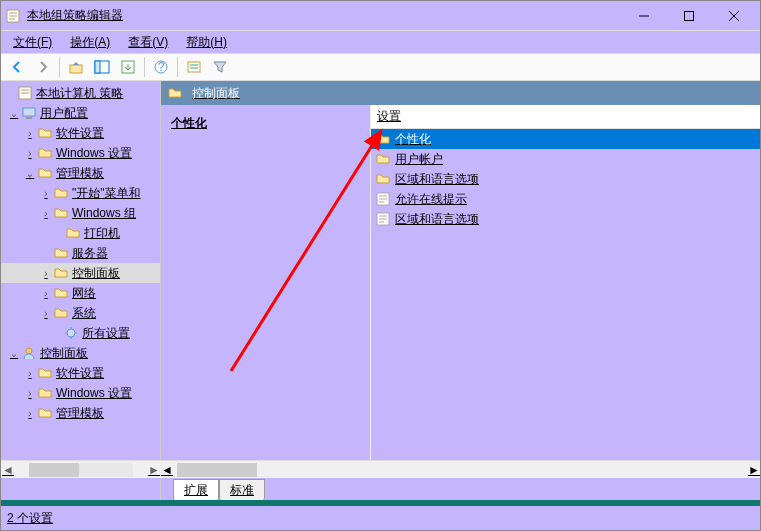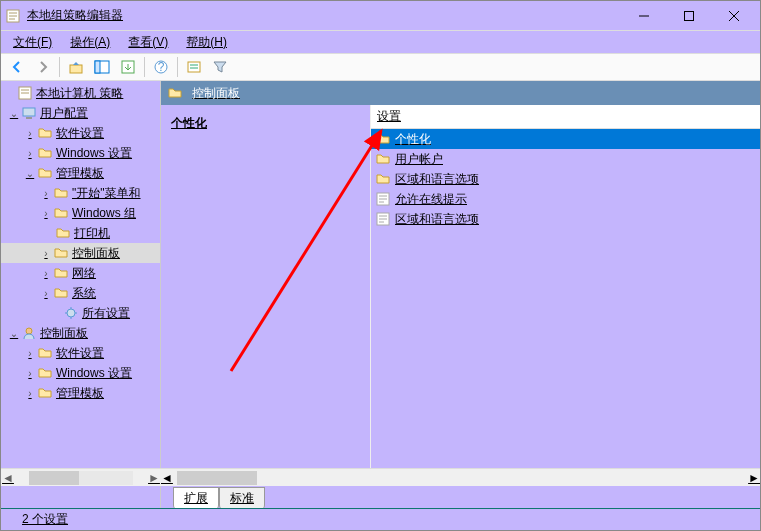--- a/index.html
+++ b/index.html
@@ -30,21 +30,21 @@
   .colhead { height: 24px; display: flex; align-items: center; padding: 0 6px; border-bottom: 1px solid #ddd; background: #fff; }
   .list { flex: 1; overflow: auto; }
   .litem { height: 20px; display: flex; align-items: center; padding: 0 4px; gap: 4px; }
   .litem.selected { background: #0078d7; color: #fff; }
   .liticon { width: 16px; height: 16px; display: flex; align-items: center; justify-content: center; }
   .dscroll { height: 18px; display: flex; align-items: center; background: #f0f0f0; border-top: 1px solid #ddd; }
   .dscroll .thumb { width: 80px; height: 14px; background: #cdcdcd; margin-left: 4px; }
   .tabs { height: 22px; display: flex; align-items: flex-end; padding: 0 12px; gap: 0; }
   .tab { padding: 2px 10px; border: 1px solid #999; border-bottom: none; border-radius: 0 0 4px 4px; background: #fff; position: relative; top: 1px; text-align: center; }
   .tab.inactive { background: #f0f0f0; }
-  .statusbar { height: 22px; border-top: 1px solid #0f766e; display: flex; align-items: center; padding: 0 21px; }
+  .statusbar { height: 30px; border-top: 6px solid #0f766e; display: flex; align-items: center; padding: 0 6px; }
   .hscroll { height: 18px; background: #f0f0f0; border-top: 1px solid #ddd; display: flex; align-items: center; }
   .hscroll .track { flex: 1; height: 14px; margin: 0 14px; background: #e8e8e8; position: relative; }
   .hscroll .thumb { position: absolute; left: 0; width: 50px; height: 100%; background: #cdcdcd; }
   .hscroll .arr { width: 14px; text-align: center; color: #666; }
   svg { display: block; }
   .arrow-annotation { position: absolute; pointer-events: none; }
 </style>
 </head>
 <body>
 
@@ -196,28 +196,37 @@
       </div>
       <div class="tnode" style="padding-left:38px">
         <span class="twist">›</span>
         <span class="ticon">
             <svg width="16" height="16">
               <path d="M2 4h4l2 2h6v6H2Z" fill="#ffe9a8" stroke="#c8a030"></path>
             </svg>
           </span>
         <span>Windows 组</span>
       </div>
-      <div class="tnode" style="padding-left:40px">
+      <div class="tnode" style="padding-left:50px">
         <span class="twist hidden">›</span>
         <span class="ticon">
             <svg width="16" height="16">
               <path d="M2 4h4l2 2h6v6H2Z" fill="#ffe9a8" stroke="#c8a030"></path>
             </svg>
           </span>
         <span>打印机</span>
+      </div>
+      <div class="tnode" style="padding-left:38px">
+        <span class="twist hidden">›</span>
+        <span class="ticon">
+            <svg width="16" height="16">
+              <path d="M2 4h4l2 2h6v6H2Z" fill="#ffe9a8" stroke="#c8a030"></path>
+            </svg>
+          </span>
+        <span>服务器</span>
       </div>
       <div class="tnode selected" style="padding-left:38px">
         <span class="twist">›</span>
         <span class="ticon">
             <svg width="16" height="16">
               <path d="M2 4h4l2 2h6v6H2Z" fill="#ffe9a8" stroke="#c8a030"></path>
             </svg>
           </span>
         <span>控制面板</span>
       </div>

